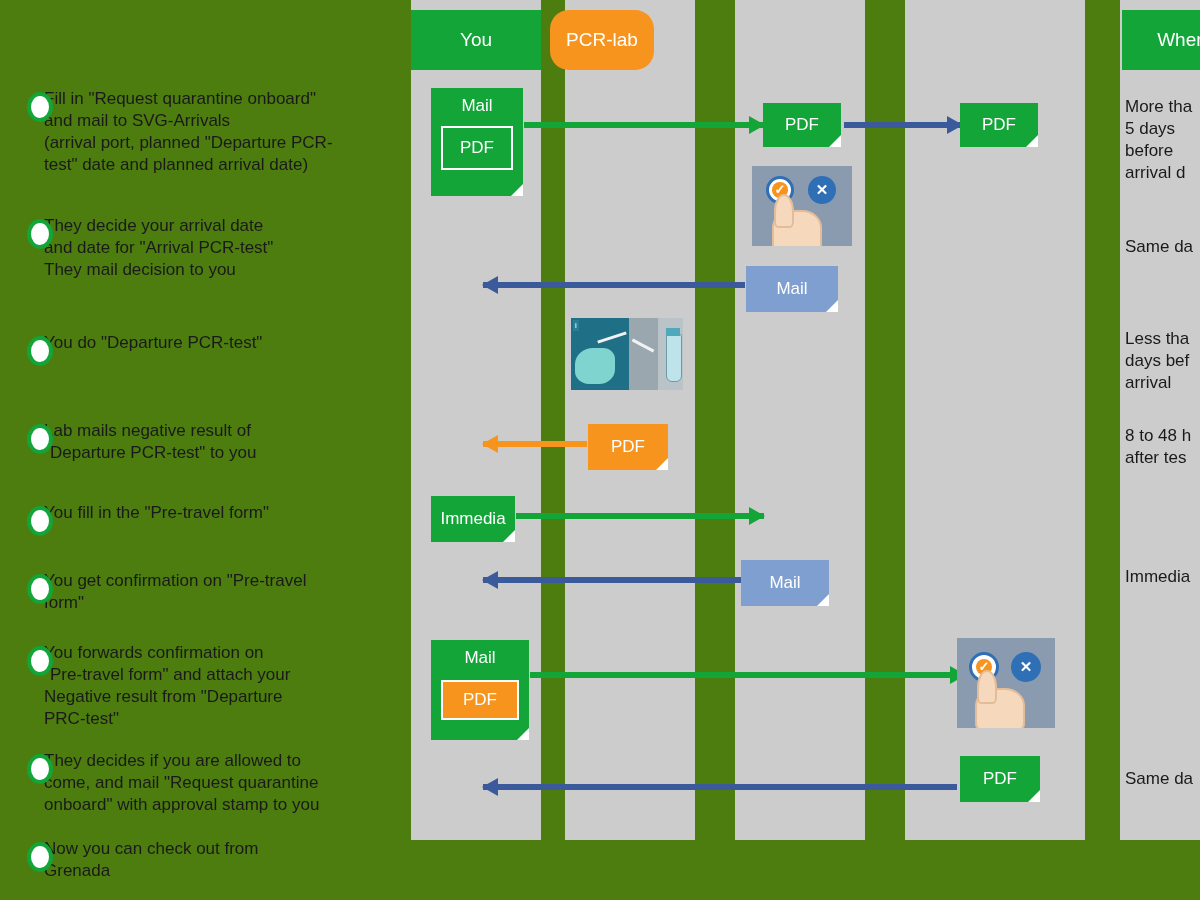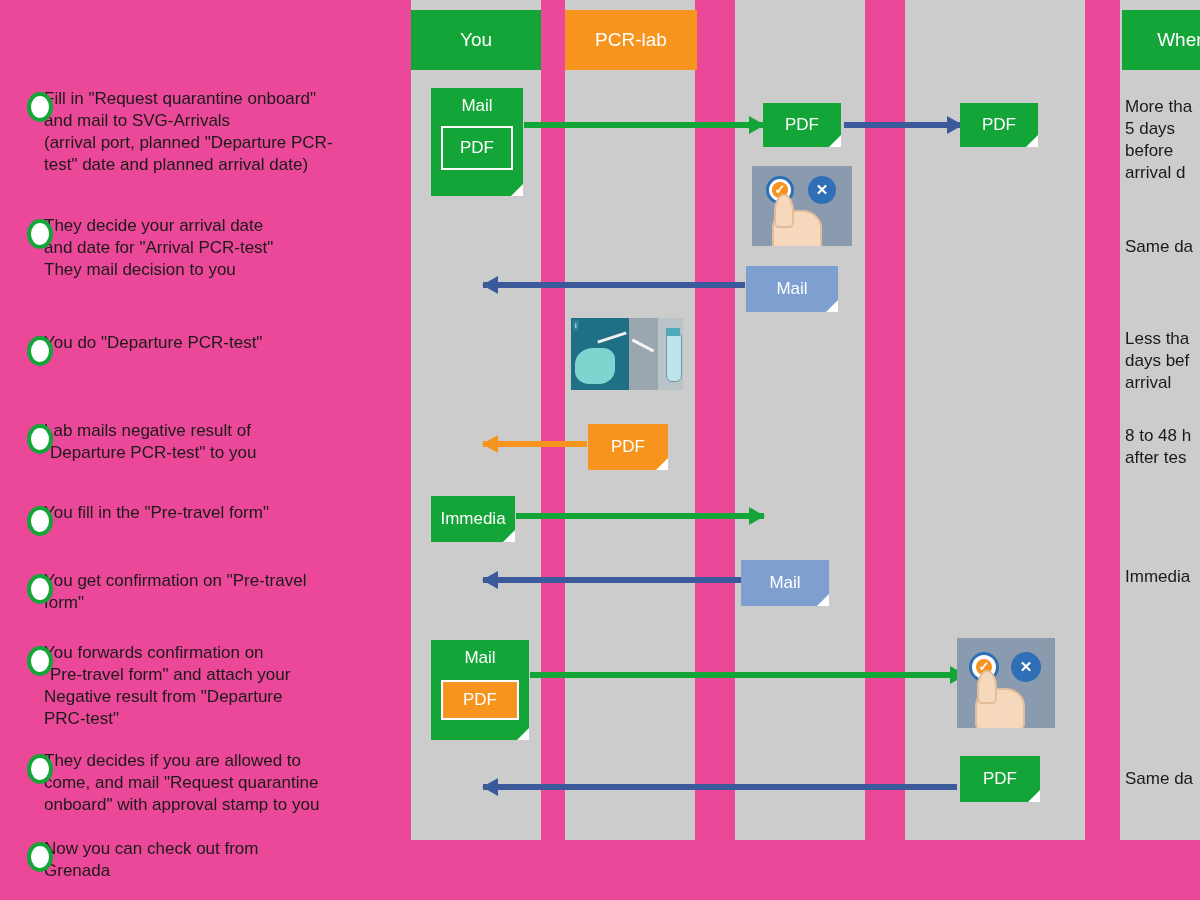--- a/index.html
+++ b/index.html
@@ -8,21 +8,21 @@
     background: #ffffff;
   }
   body {
     font-family: "Liberation Sans", sans-serif;
   }
   #page {
     position: relative;
     width: 1200px;
     height: 900px;
     overflow: hidden;
-    background: #ec4899;
+    background: #4d7c0f;
   }
 
   
   .lane {
     position: absolute;
     background: #cccccc;
   }
   .lane-head {
     position: absolute;
     color: #ffffff;
@@ -209,21 +209,21 @@
 
   <div class="lane" style="left:411px; top:0px; width:130px; height:840px;"></div>
   <div class="lane" style="left:565px; top:0px; width:130px; height:840px;"></div>
   <div class="lane" style="left:735px; top:0px; width:130px; height:840px;"></div>
   <div class="lane" style="left:905px; top:0px; width:180px; height:840px;"></div>
   <div class="lane" style="left:1120px; top:0px; width:80px; height:840px;"></div>
 
   <div class="lane-head green" style="left:411px; top:10px; width:130px; height:60px;">
     <span>You</span>
   </div>
-  <div class="lane-head orange" style="left:565px; top:10px; width:132px; height:60px;">
+  <div class="lane-head orange" style="left:550px; top:10px; width:104px; height:60px;border-radius:19px;">
     <span>PCR-lab</span>
   </div>
   <div class="lane-head green" style="left:1122px; top:10px; width:120px; height:60px;">
     <span>When</span>
   </div>
 
   <div style="position:absolute; left:44px; top:88px; width:360px;">
     <div class="bullet" style="top:4px;"></div>
     <div class="step-text" style="position:static;">Fill in "Request quarantine onboard"
 and mail to SVG-Arrivals

